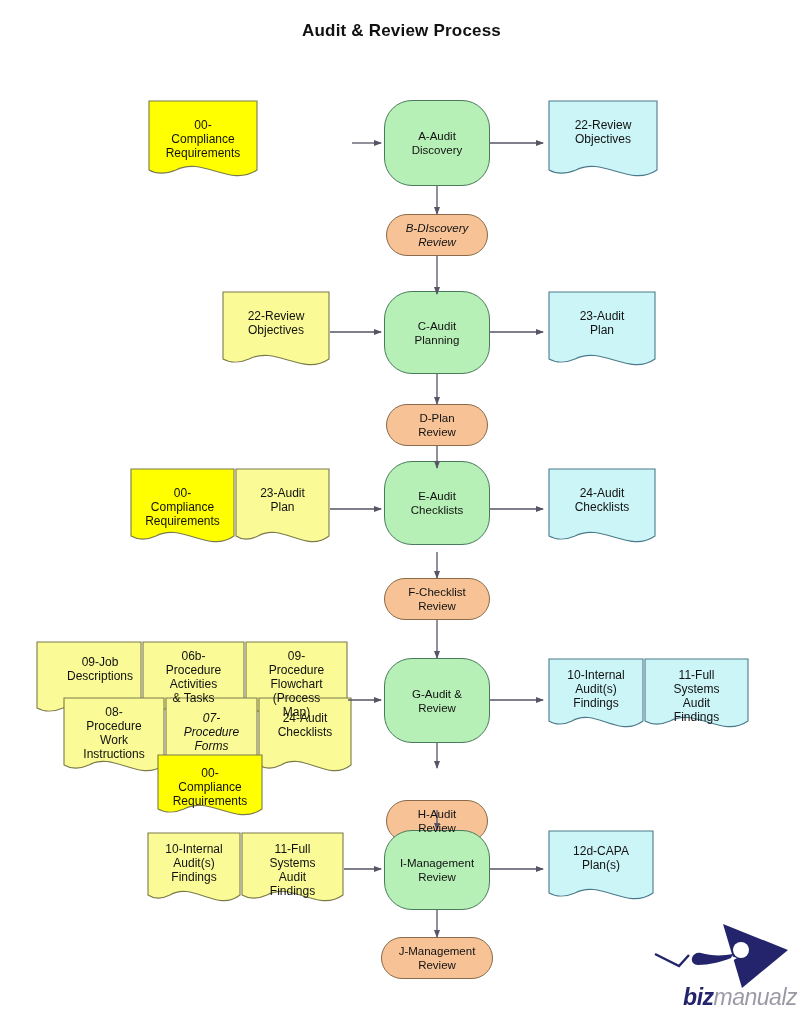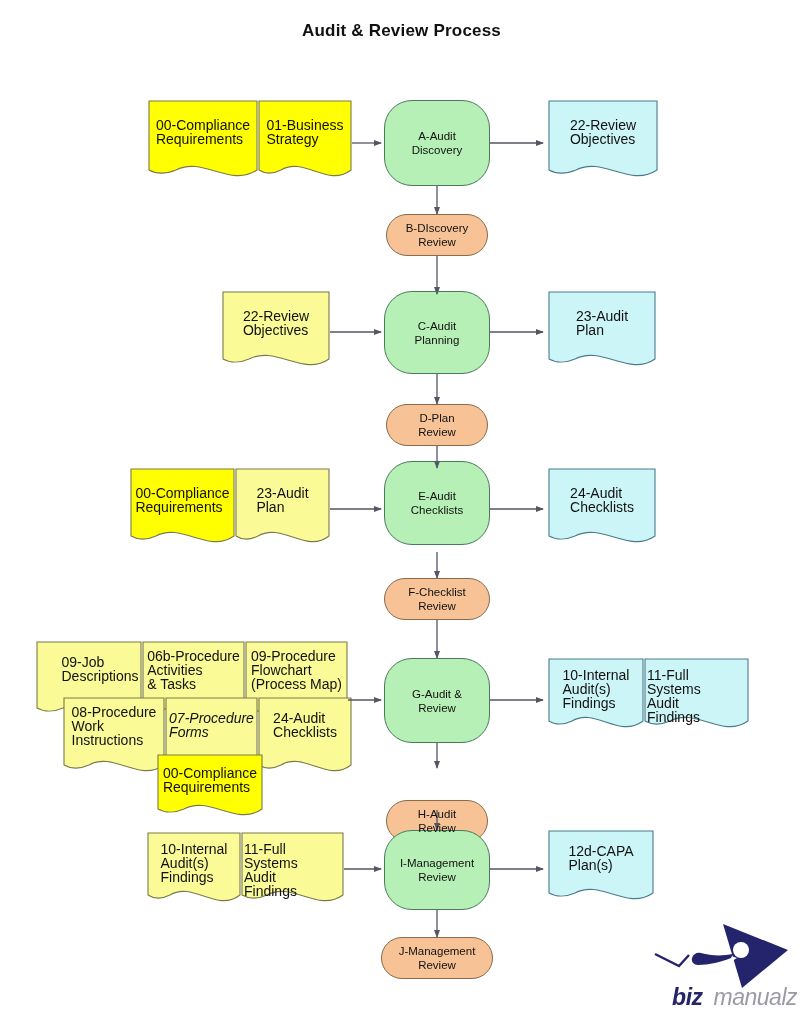--- a/index.html
+++ b/index.html
@@ -72,27 +72,27 @@
     z-index: 1;
   }
   .doc .lbl {
     position: absolute;
     left: 0;
     top: 0;
     z-index: 3;
     display: flex;
     align-items: flex-start;
     justify-content: center;
-    text-align: left;
+    text-align: center;
     box-sizing: border-box;
-    font-size: 14px;
+    font-size: 12px;
     line-height: 14px;
     color: #111111;
     white-space: pre-line;
-    padding: 0 3px;
+    padding: 0 17px;
   }
   
   #connectors {
     position: absolute;
     left: 0;
     top: 0;
     width: 803px;
     height: 1024px;
     z-index: 2;
     pointer-events: none;
@@ -116,21 +116,20 @@
     letter-spacing: -0.5px;
     white-space: nowrap;
   }
   .logo-biz {
     font-weight: bold;
     color: #23246b;
   }
   .logo-manualz {
     font-weight: normal;
     color: #9a9aa6;
-    margin-left: 11px;
   }
 </style>
 </head>
 <body>
 
 <div id="canvas">
 
   <div class="title">Audit &amp; Review Process</div>
 
   <svg id="connectors" viewBox="0 0 803 1024" xmlns="http://www.w3.org/2000/svg">
@@ -182,42 +181,35 @@
   </svg>
 
   <div class="doc" style="left:148px; top:100px; width:110px; height:85px;">
     <svg width="110" height="85" viewBox="0 0 110 85" xmlns="http://www.w3.org/2000/svg">
       <path d="M1,1 L109,1 L109,70 C82,88 55,56 28,70 C18,74 8,74 1,70 Z" fill="#ffff00" stroke="#7a7a4a" stroke-width="1.1"></path>
     </svg>
     <div class="lbl" style="width:110px;height:85px;padding-top:18px;">00-Compliance
 Requirements</div>
   </div>
 
-  <div class="doc" style="left:258px; top:100px; width:94px; height:85px;">
-    <svg width="94" height="85" viewBox="0 0 94 85" xmlns="http://www.w3.org/2000/svg">
-      <path d="M1,1 L93,1 L93,70 C70,88 46,56 23,70 C15,74 7,74 1,70 Z" fill="#ffff00" stroke="#7a7a4a" stroke-width="1.1"></path>
-    </svg>
-    <div class="lbl" style="width:94px;height:85px;padding-top:18px;">01-Business
-Strategy</div>
-  </div>
 
   <div class="node process" style="left:384px; top:100px; width:106px; height:86px;">
     <div class="lbl">A-Audit
 Discovery</div>
   </div>
 
   <div class="doc" style="left:548px; top:100px; width:110px; height:85px;">
     <svg width="110" height="85" viewBox="0 0 110 85" xmlns="http://www.w3.org/2000/svg">
       <path d="M1,1 L109,1 L109,70 C82,88 55,56 28,70 C18,74 8,74 1,70 Z" fill="#ccf5f8" stroke="#4a7a8a" stroke-width="1.1"></path>
     </svg>
     <div class="lbl" style="width:110px;height:85px;padding-top:18px;">22-Review
 Objectives</div>
   </div>
 
-  <div class="node oval" style="left:386px; top:214px; width:102px; height:42px;">
+  <div class="node oval" style="left:386px; top:214px; width:102px; height:42px;font-style:italic;">
     <div class="lbl">B-DIscovery
 Review</div>
   </div>
 
   <div class="doc" style="left:222px; top:291px; width:108px; height:83px;">
     <svg width="108" height="83" viewBox="0 0 108 83" xmlns="http://www.w3.org/2000/svg">
       <path d="M1,1 L107,1 L107,68 C81,86 54,54 27,68 C18,72 8,72 1,68 Z" fill="#fafa96" stroke="#7a7a4a" stroke-width="1.1"></path>
     </svg>
     <div class="lbl" style="width:108px;height:83px;padding-top:18px;">22-Review
 Objectives</div>

